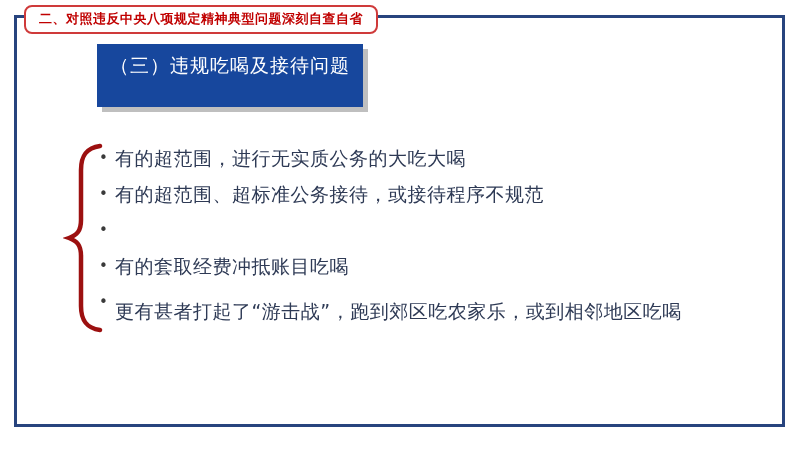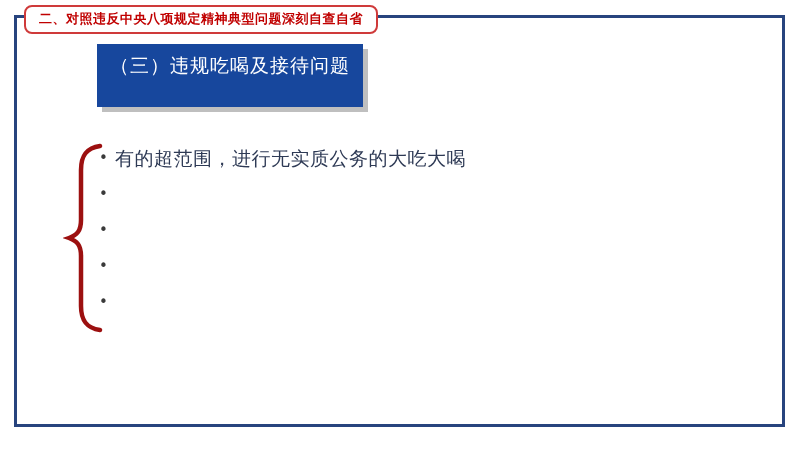--- a/index.html
+++ b/index.html
@@ -97,25 +97,28 @@
            C 14 99 18 103 18 114 L 18 164 C 18 178 23 186 37 188" stroke="#9c1010" stroke-width="4.5" stroke-linecap="round"></path>
 </svg>
 
 <ul class="bullet-list">
   <li>
     <span class="dot">•</span>
     <span class="txt">有的超范围，进行无实质公务的大吃大喝</span>
   </li>
   <li>
     <span class="dot">•</span>
+    <span class="txt">有的超范围、超标准公务接待，或接待程序不规范</span>
   </li>
   <li>
     <span class="dot">•</span>
   </li>
   <li>
     <span class="dot">•</span>
+    <span class="txt">有的套取经费冲抵账目吃喝</span>
   </li>
   <li>
     <span class="dot">•</span>
     <span class="txt">
+      <div class="line2">更有甚者打起了“游击战”，跑到郊区吃农家乐，或到相邻地区吃喝</div>
     </span>
   </li>
 </ul>
 
 </body></html>

